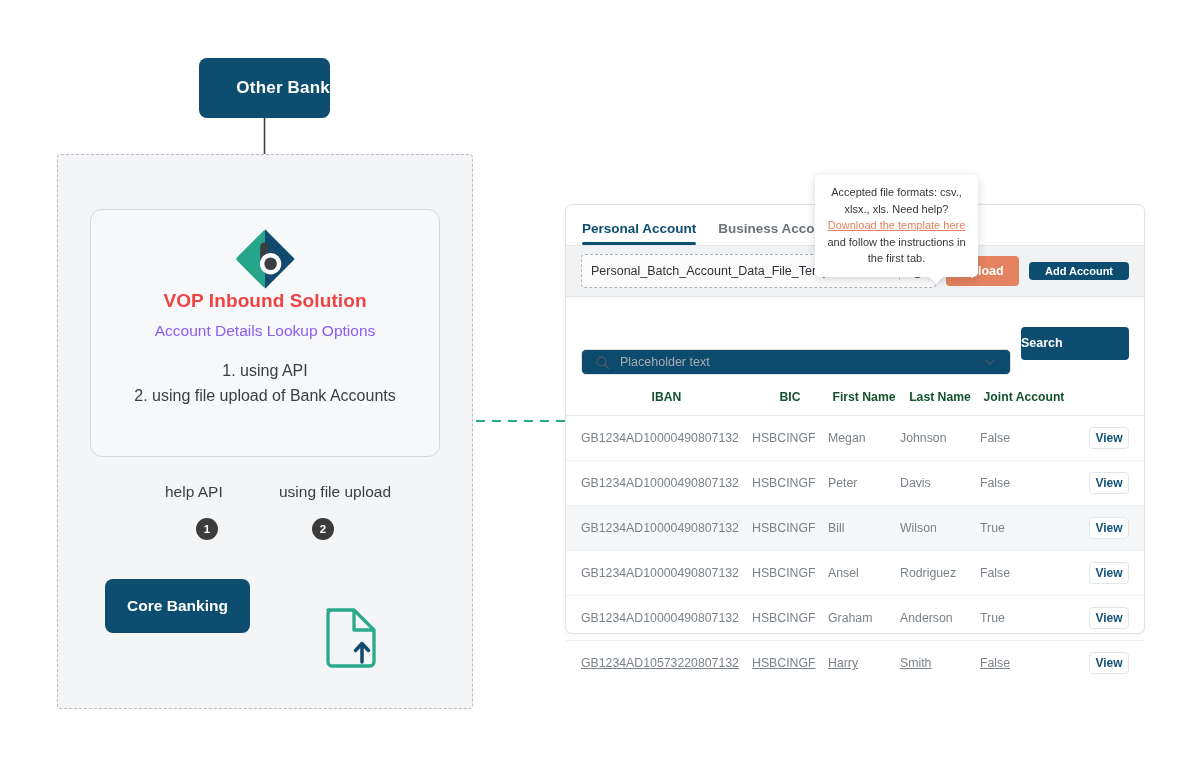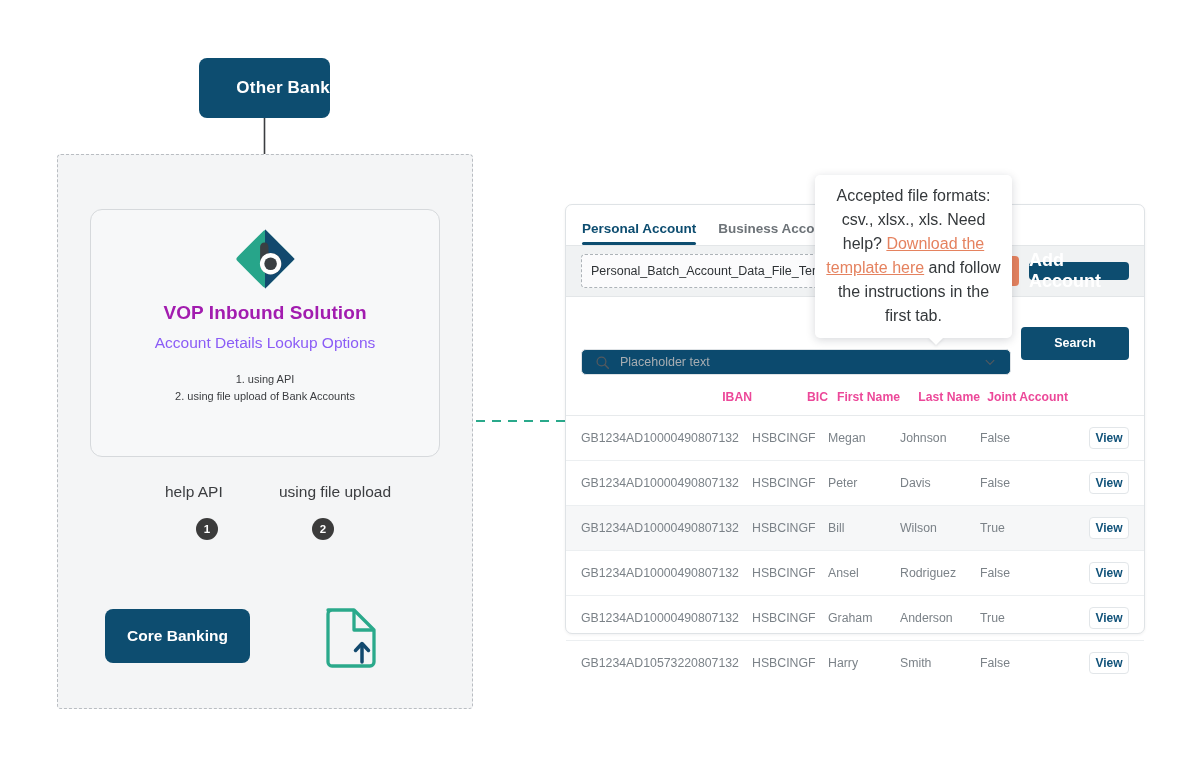--- a/index.html
+++ b/index.html
@@ -33,41 +33,40 @@
   .vop-card {
     position: absolute; left: 90px; top: 209px;
     width: 350px; height: 248px;
     background: #f7f8f9;
     border: 1.4px solid #d6d9dc;
     border-radius: 12px;
     display: flex; flex-direction: column; align-items: center;
   }
   .vop-logo { margin-top: 18px; width: 62px; height: 62px; }
   .vop-title {
-    margin-top: 12px;
-    font-size: 19px; font-weight: 700; color: #a21caf; letter-spacing:.1px;
+    font-size: 19px; font-weight: 700; color: #ef4444; letter-spacing:.1px;
   }
   .vop-sub {
     margin-top: 10px;
     font-size: 15.5px; color: #8b5cf6;
   }
   .vop-opts {
     margin-top: 19px;
-    font-size: 11px; color: #3b3d40; text-align: center; line-height: 1.55;
+    font-size: 16px; color: #3b3d40; text-align: center; line-height: 1.55;
   }
   .lbl-api {
     position: absolute; left: 165px; top: 483px;
     font-size: 15.5px; color: #3b3d40;
   }
   .lbl-upload {
     position: absolute; left: 279px; top: 483px;
     font-size: 15.5px; color: #3b3d40;
   }
   .core-banking {
-    position: absolute; left: 105px; top: 609px;
+    position: absolute; left: 105px; top: 579px;
     width: 145px; height: 54px;
     background: #0d4d70; border-radius: 8px;
     display: flex; align-items: center; justify-content: center;
     color: #fff; font-size: 15.5px; font-weight: 700;
   }
   .file-icon-wrap { position: absolute; left: 322px; top: 604px; width: 58px; height: 64px; }
   .num-badge {
     position: absolute;
     width: 22px; height: 22px; border-radius: 50%;
     background: #3b3b3b; color: #fff;
@@ -121,64 +120,64 @@
   .btn-upload {
     flex: none; width: 73px; height: 30px; border-radius: 4px;
     background: #e5825f; color: #ffffff;
     font-size: 12.5px; font-weight: 700;
     display: flex; align-items: center; justify-content: center; cursor: pointer;
     border: none;
   }
   .btn-add {
     flex: none; width: 100px; height: 18px; border-radius: 4px;
     background: #0d4d70; color: #ffffff;
-    font-size: 18px; font-weight: 700;
+    font-size: 11px; font-weight: 700;
     display: flex; align-items: center; justify-content: center; cursor: pointer;
     border: none;
   }
   .tooltip {
     position: absolute; left: 249px; top: -30px;
-    width: 197px; background: #ffffff;
+    width: 163px; background: #ffffff;
     border-radius: 5px; box-shadow: 0 2px 10px rgba(16,24,40,.17);
     padding: 9px 11px 10px 11px;
-    font-size: 16px; color: #34383b; line-height: 1.5; text-align: center;
+    font-size: 11px; color: #34383b; line-height: 1.5; text-align: center;
     z-index: 20;
   }
   .tooltip::after {
     content: ""; position: absolute; left: 113px; bottom: -7px;
     width: 0; height: 0;
     border-left: 8px solid transparent; border-right: 8px solid transparent;
     border-top: 8px solid #ffffff;
     filter: drop-shadow(0 2px 1px rgba(16,24,40,.08));
   }
   .tip-link { color: #e5825f; text-decoration: underline; cursor: pointer; }
 
   .search-row { display: flex; align-items: center; gap: 10px; padding: 14px 15px 12px 15px; }
   .search-box {
     flex: 1 1 auto; height: 26px; border: 1px solid #dfe3e6; border-radius: 5px;
     background: #0c4a6e; display: flex; align-items: center; padding: 0 11px; gap: 9px; margin-top: 38px;
   }
   .search-ph { flex: 1 1 auto; font-size: 12.5px; color: #a7adb2; }
   .btn-search {
     flex: none; width: 108px; height: 33px; border-radius: 4px;
     background: #0d4d70; color: #fff; font-size: 12.5px; font-weight: 700;
-    display: flex; align-items: center; justify-content: center; cursor: pointer; border: none;
+    display: flex; align-items: center; justify-content: flex-start; cursor: pointer; border: none;
   }
 
   table.acct { width: 100%; border-collapse: collapse; table-layout: fixed; }
   table.acct th {
-    text-align: right; font-size: 12.2px; font-weight: 700; color: #ec4899;
+    text-align: center; font-size: 12.2px; font-weight: 700; color: #14532d;
     padding: 3px 0 11px 0; border-bottom: 1px solid #e7eaec;
   }
   table.acct td {
     font-size: 12.3px; color: #7b8288; padding: 11px 0;
     border-bottom: 1px solid #eceff1;
     margin-top: 20px;
   }
-  table.acct tr:last-child td { border-bottom: none; }
+  table.acct tr:last-child td { border-bottom: none; text-decoration: underline; }
   tr.hl td { background: #f6f7f8; }
   th.c-iban, td.c-iban { width: 186px; padding-left: 15px !important; }
   th.c-bic,  td.c-bic  { width: 76px; }
   th.c-fn,   td.c-fn   { width: 72px; }
   th.c-ln,   td.c-ln   { width: 80px; }
   th.c-ja,   td.c-ja   { width: 88px; }
   th.c-act,  td.c-act  { width: auto; text-align: right; padding-right: 15px !important; }
   .btn-view {
     display: inline-flex; align-items: center; justify-content: center;
     width: 40px; height: 22px; border: 1px solid #e2e6e9; border-radius: 4px;

